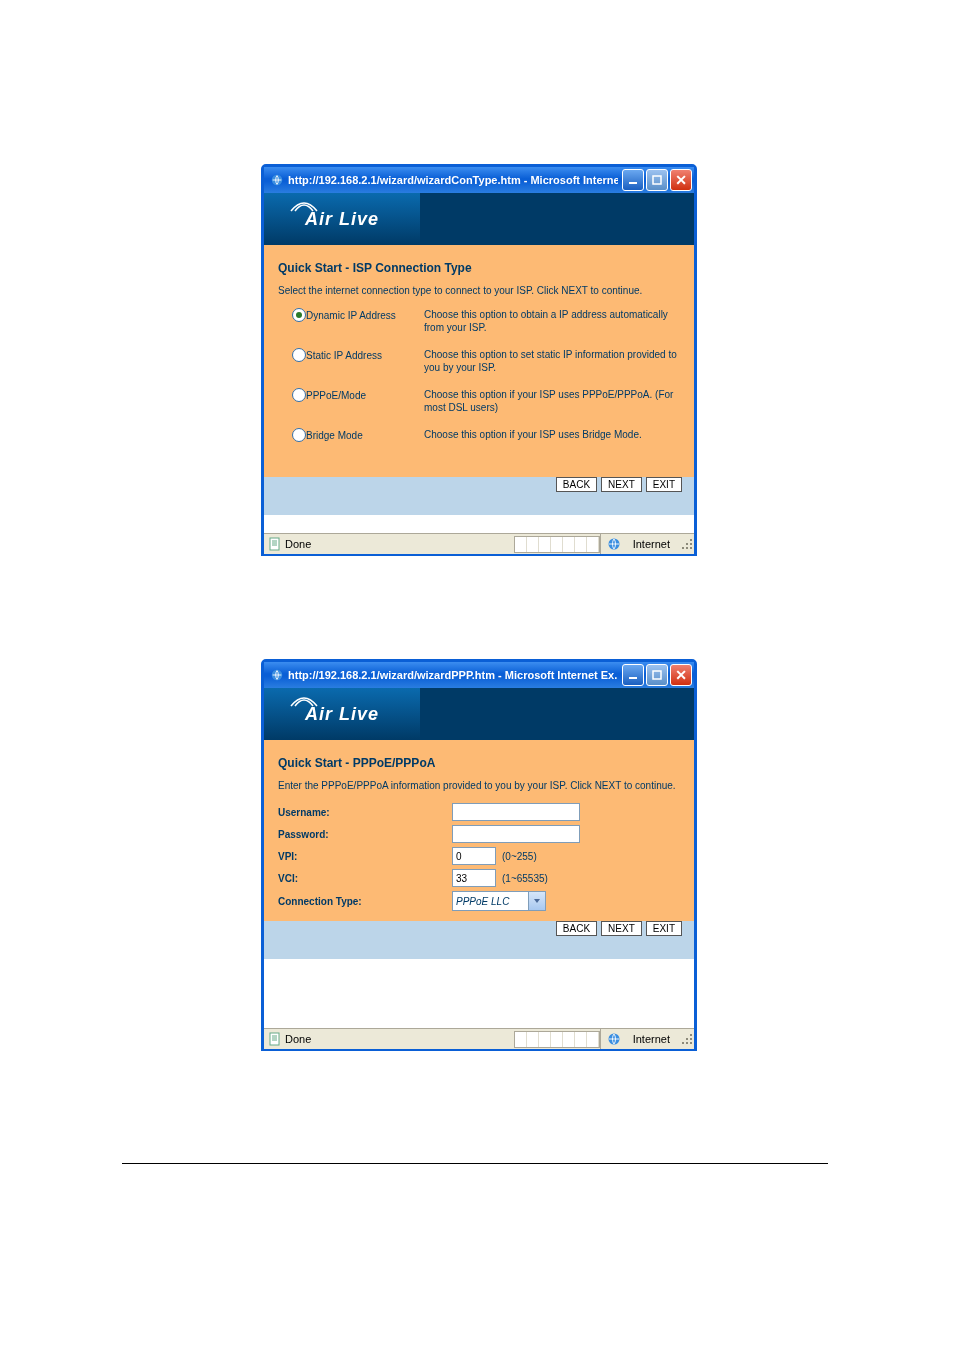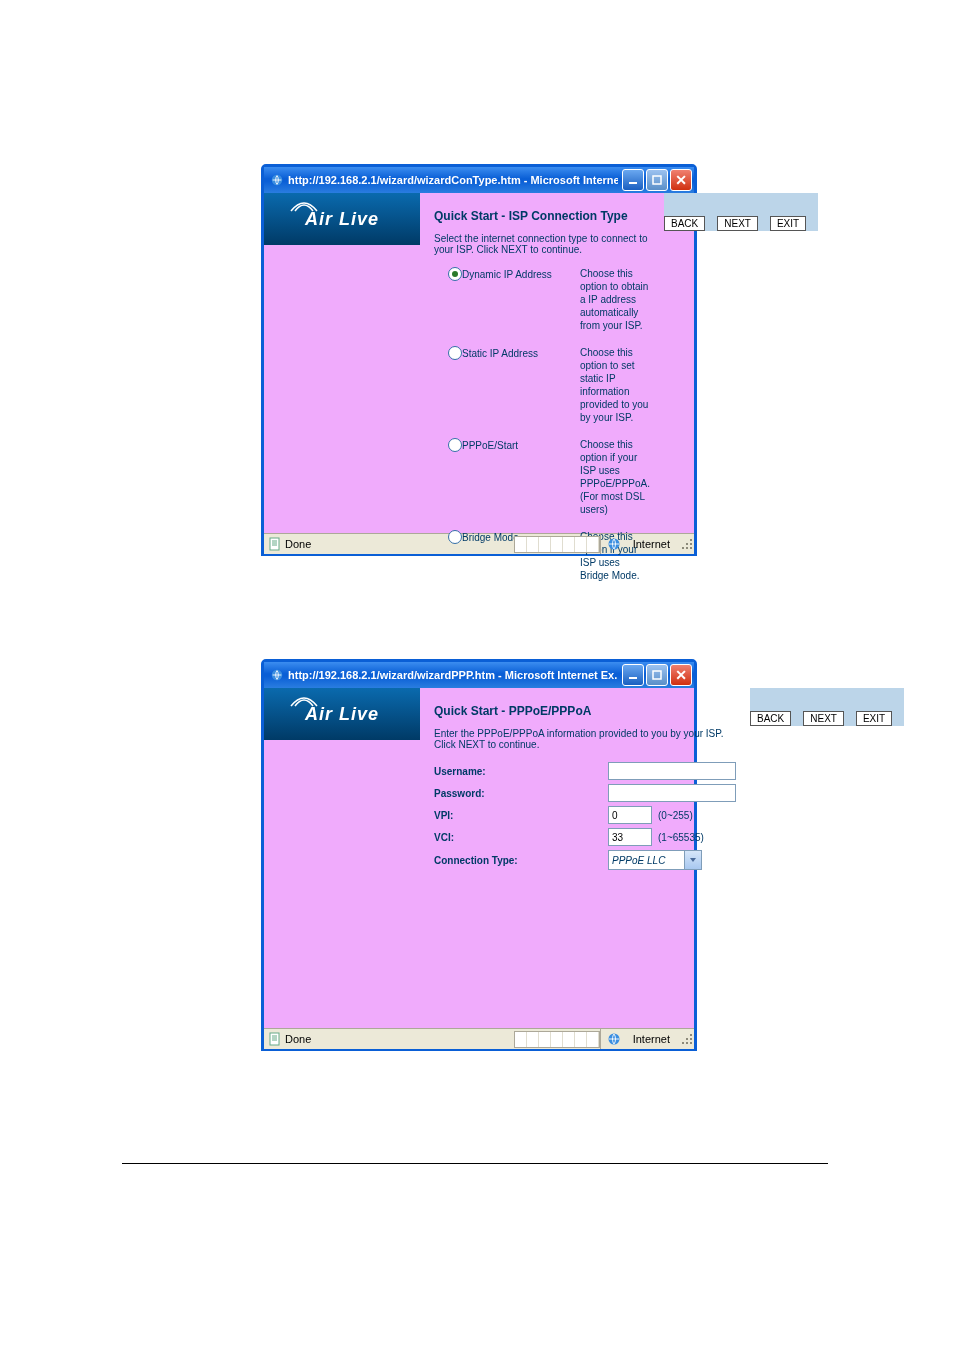--- a/index.html
+++ b/index.html
@@ -51,24 +51,24 @@
     border: 1px solid #fff;
     border-radius: 3px;
     display:flex; align-items:center; justify-content:center;
     font-weight:bold;
   }
   .winbtn.min { background: linear-gradient(to bottom,#6aa8f0,#1a5fc0); color:#fff; }
   .winbtn.max { background: linear-gradient(to bottom,#9cc2f0,#5a8fc8); color:#d0deee; }
   .winbtn.close { background: linear-gradient(to bottom,#f08070,#d03010); color:#fff; font-size:14px; }
   .winbtn svg { width:12px; height:12px; }
   .client {
-    background:#f0abfc;
+    background:#fdba74;
     height: calc(100% - 26px - 20px);
     display:flex;
-    flex-direction:row;
+    flex-direction:column;
   }
   .logo-band {
     background:#003a66;
     height:52px;
     display:flex;
     align-items:center;
   }
   .logo-box {
     width:156px;
     height:52px;
@@ -123,24 +123,24 @@
     display:inline-flex; align-items:center; justify-content:center;
     background:#fff;
   }
   .radio .dot {
     width:6px; height:6px; border-radius:50%; background:#2a7a2a;
   }
   .btnbar {
     background:#bcd5e9;
     height:38px;
     display:flex;
-    align-items:flex-end;
+    align-items:flex-start;
     justify-content:flex-end;
     padding-right:12px;
-    gap:12px;
+    gap:4px;
   }
   .btn {
     background:#fff;
     border:1px solid #555;
     font-size:10px;
     padding:1px 6px;
     font-family:Tahoma, Arial, sans-serif;
     cursor:pointer;
   }
   .statusbar {
@@ -266,21 +266,21 @@
         <div class="opt-row">
           <div class="opt-left">
             <span class="radio"></span>
             <span>Static IP Address</span>
           </div>
           <div class="opt-right">Choose this option to set static IP information provided to you by your ISP.</div>
         </div>
         <div class="opt-row">
           <div class="opt-left">
             <span class="radio"></span>
-            <span>PPPoE/Start</span>
+            <span>PPPoE/Mode</span>
           </div>
           <div class="opt-right">Choose this option if your ISP uses PPPoE/PPPoA. (For most DSL users)</div>
         </div>
         <div class="opt-row">
           <div class="opt-left">
             <span class="radio"></span>
             <span>Bridge Mode</span>
           </div>
           <div class="opt-right">Choose this option if your ISP uses Bridge Mode.</div>
         </div>

